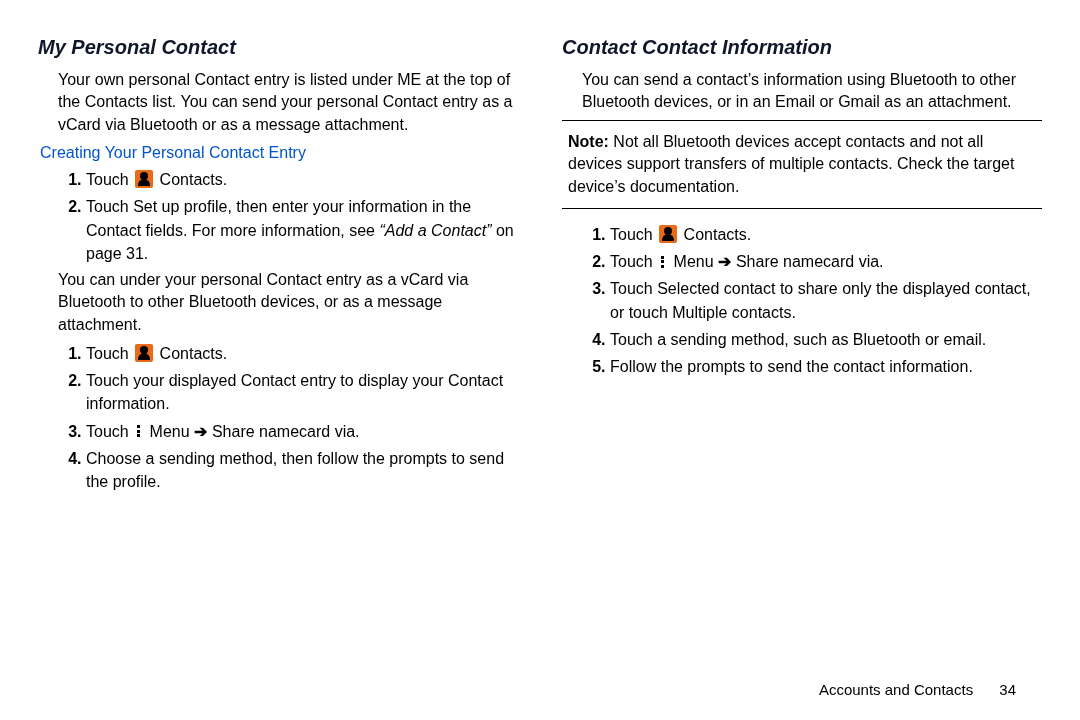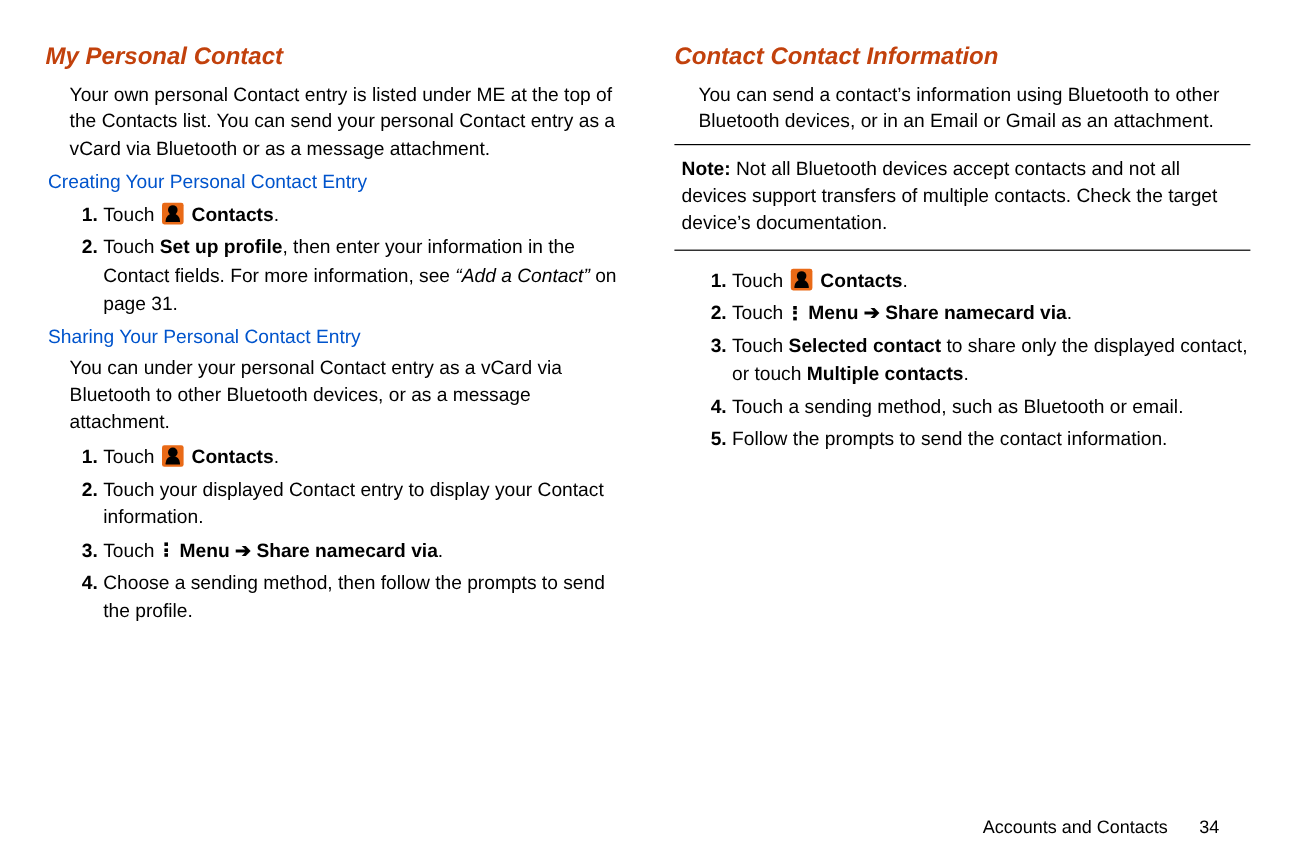--- a/index.html
+++ b/index.html
@@ -1,26 +1,26 @@
 <!DOCTYPE html>
 <html><head>
 <meta charset="utf-8">
 <style>
   html,body{margin:0;padding:0;width:1080px;height:720px;background:#fff;font-family:Arial,Helvetica,sans-serif;color:#000;}
   .page{display:flex;padding:30px 38px 0 38px;gap:44px;}
   .col{width:480px;}
-  .h1{color:#c2410c;font-style:italic;font-weight:bold;font-size:20px;margin:6px 0 10px 0;}
+  .h1{color:#0f172a;font-style:italic;font-weight:bold;font-size:20px;margin:6px 0 10px 0;}
   .h2{color:#0054cc;font-weight:normal;font-size:16px;margin:8px 0 6px 2px;}
   .para{font-size:16px;line-height:1.4;margin:2px 0 6px 20px;}
   ol{padding-left:48px;margin:4px 0;}
   ol li{font-size:16px;line-height:1.45;margin-bottom:4px;}
   ol li::marker{font-weight:bold;}
   .note-box{border-top:1px solid #000;border-bottom:1px solid #000;padding:10px 6px 10px 6px;margin:4px 0 14px 0;font-size:16px;line-height:1.4;}
   .note-label{font-weight:bold;}
-  .b{font-weight:bold;}
+  .b{font-weight:normal;}
   .i{font-style:italic;}
   .arrow{font-weight:bold;}
   .icon{display:inline-block;vertical-align:middle;position:relative;margin:0 2px;}
   .icon-contacts{width:18px;height:18px;background:#e96a17;border-radius:2px;position:relative;top:-2px;}
   .icon-contacts::before{content:"";position:absolute;left:5px;top:2px;width:8px;height:8px;border-radius:50%;background:#000;}
   .icon-contacts::after{content:"";position:absolute;left:3px;top:9px;width:12px;height:7px;border-radius:7px 7px 0 0;background:#000;}
   .icon-menu{display:inline-block;width:10px;vertical-align:middle;position:relative;top:-1px;margin:0 2px 0 0;}
   .icon-menu span{display:block;width:3px;height:3px;background:#000;margin:1.5px auto;}
   .footer{position:absolute;bottom:22px;right:64px;font-size:15px;}
   .footer .pg{margin-left:22px;}
@@ -40,21 +40,20 @@
         <span>Touch </span>
         <span class="icon icon-contacts"></span>
         <span> </span>
         <span class="b">Contacts</span><span>.</span>
       </li>
       <li>
         <span>Touch </span><span class="b">Set up profile</span><span>, then enter your information in the Contact fields. For more information, see </span><span class="i">“Add a Contact” </span><span>on page 31.</span>
       </li>
     </ol>
 
-    <div class="h2">Sharing Your Personal Contact Entry</div>
     <div class="para">You can under your personal Contact entry as a vCard via Bluetooth to other Bluetooth devices, or as a message attachment.</div>
     <ol>
       <li>
         <span>Touch </span>
         <span class="icon icon-contacts"></span>
         <span> </span>
         <span class="b">Contacts</span><span>.</span>
       </li>
       <li>Touch your displayed Contact entry to display your Contact information.</li>
       <li>

